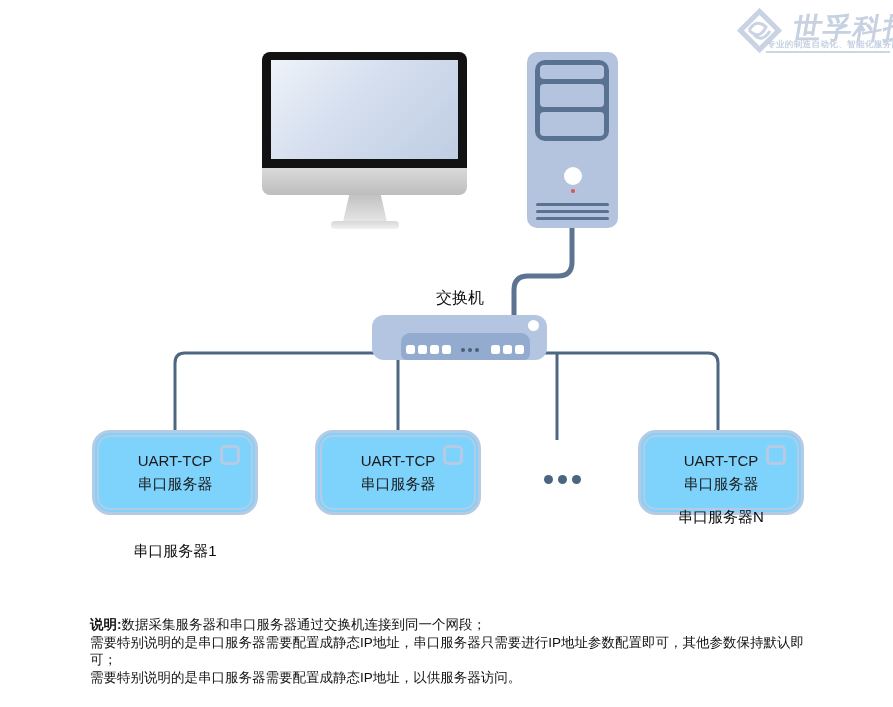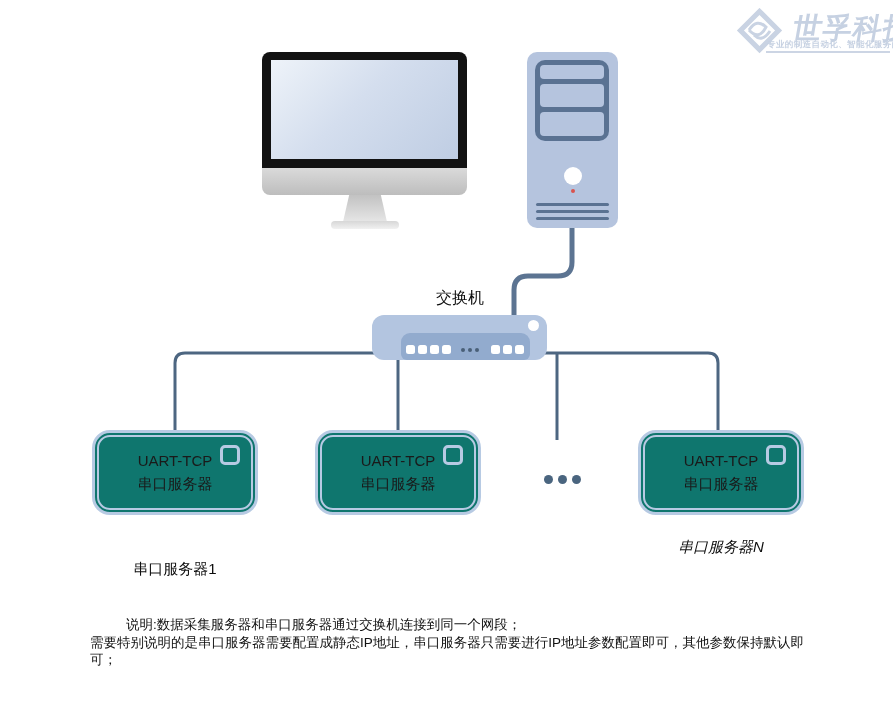--- a/index.html
+++ b/index.html
@@ -38,34 +38,34 @@
   .vent{background:#5a7292;border-radius:2px;}
 
   
   .switch-body{background:#b3c5e0;border-radius:12px;}
   .switch-panel{background:#92abce;border-radius:9px 9px 6px 6px;}
   .switch-led{background:#ffffff;border-radius:50%;}
   .port{position:absolute;background:#ffffff;border-radius:2.5px;width:9px;height:9px;top:12px;}
   .pdot{position:absolute;background:#4a6078;border-radius:50%;width:4px;height:4px;top:15px;}
 
   
-  .ubox{border:3px solid #b7cae3;border-radius:18px;background:#0f766e;box-sizing:border-box;}
+  .ubox{border:3px solid #b7cae3;border-radius:18px;background:#7dd3fc;box-sizing:border-box;}
   .ubox-inner{position:absolute;inset:2px;border:2px solid #b7cae3;border-radius:13px;
       display:flex;flex-direction:column;align-items:center;justify-content:center;
       font-size:15px;line-height:1.5;color:#1a1a1a;}
   .ubox-port{position:absolute;top:8px;right:11px;width:14px;height:14px;
       border:3px solid #b7cae3;border-radius:5px;}
 
   
   .dev-label{font-size:16px;font-weight:500;text-align:center;color:#0d0d0d;}
   .srv-label{font-size:15px;font-weight:500;text-align:center;color:#0d0d0d;}
   .dots span{display:inline-block;width:9px;height:9px;border-radius:50%;
       background:#4a657f;margin:0 2.5px;}
   .notes{font-size:13.5px;line-height:17.5px;color:#111;}
-  .notes b{font-weight:normal;margin-left:36px;}
+  .notes b{font-weight:bold;}
 </style>
 </head>
 <body>
 
 <div id="canvas">
 
   <svg class="abs" style="left:0;top:0;" width="893" height="707">
     <path d="M175,430 V363 Q175,353 185,353 H708 Q718,353 718,363 V430" fill="none" stroke="#4d6681" stroke-width="3"></path>
     <path d="M398,358 V430" fill="none" stroke="#4d6681" stroke-width="3"></path>
     <path d="M557,353 V440" fill="none" stroke="#4d6681" stroke-width="3"></path>
@@ -124,41 +124,42 @@
     </div>
   </div>
 
   <div class="abs ubox" style="left:92px;top:430px;width:166px;height:85px;">
     <div class="ubox-inner">
       <div class="ubox-port"></div>
       <div>UART-TCP</div>
       <div>串口服务器</div>
     </div>
   </div>
-  <div class="abs srv-label" style="left:92px;top:560px;width:166px;">串口服务器1</div>
+  <div class="abs srv-label" style="left:92px;top:542px;width:166px;">串口服务器1</div>
 
   <div class="abs ubox" style="left:315px;top:430px;width:166px;height:85px;">
     <div class="ubox-inner">
       <div class="ubox-port"></div>
       <div>UART-TCP</div>
       <div>串口服务器</div>
     </div>
   </div>
 
   <div class="abs dots" style="left:540px;top:470px;width:45px;text-align:center;">
     <span></span><span></span><span></span>
   </div>
 
   <div class="abs ubox" style="left:638px;top:430px;width:166px;height:85px;">
     <div class="ubox-inner">
       <div class="ubox-port"></div>
       <div>UART-TCP</div>
       <div>串口服务器</div>
     </div>
   </div>
-  <div class="abs srv-label" style="left:638px;top:538px;width:166px;font-style:italic;">串口服务器N</div>
+  <div class="abs srv-label" style="left:638px;top:508px;width:166px;">串口服务器N</div>
 
   <div class="abs notes" style="left:90px;top:616px;width:740px;">
     <div><b>说明:</b><span>数据采集服务器和串口服务器通过交换机连接到同一个网段；</span></div>
     <div>需要特别说明的是串口服务器需要配置成静态IP地址，串口服务器只需要进行IP地址参数配置即可，其他参数保持默认即可；</div>
+    <div>需要特别说明的是串口服务器需要配置成静态IP地址，以供服务器访问。</div>
   </div>
 
 </div>
 
 </body></html>

